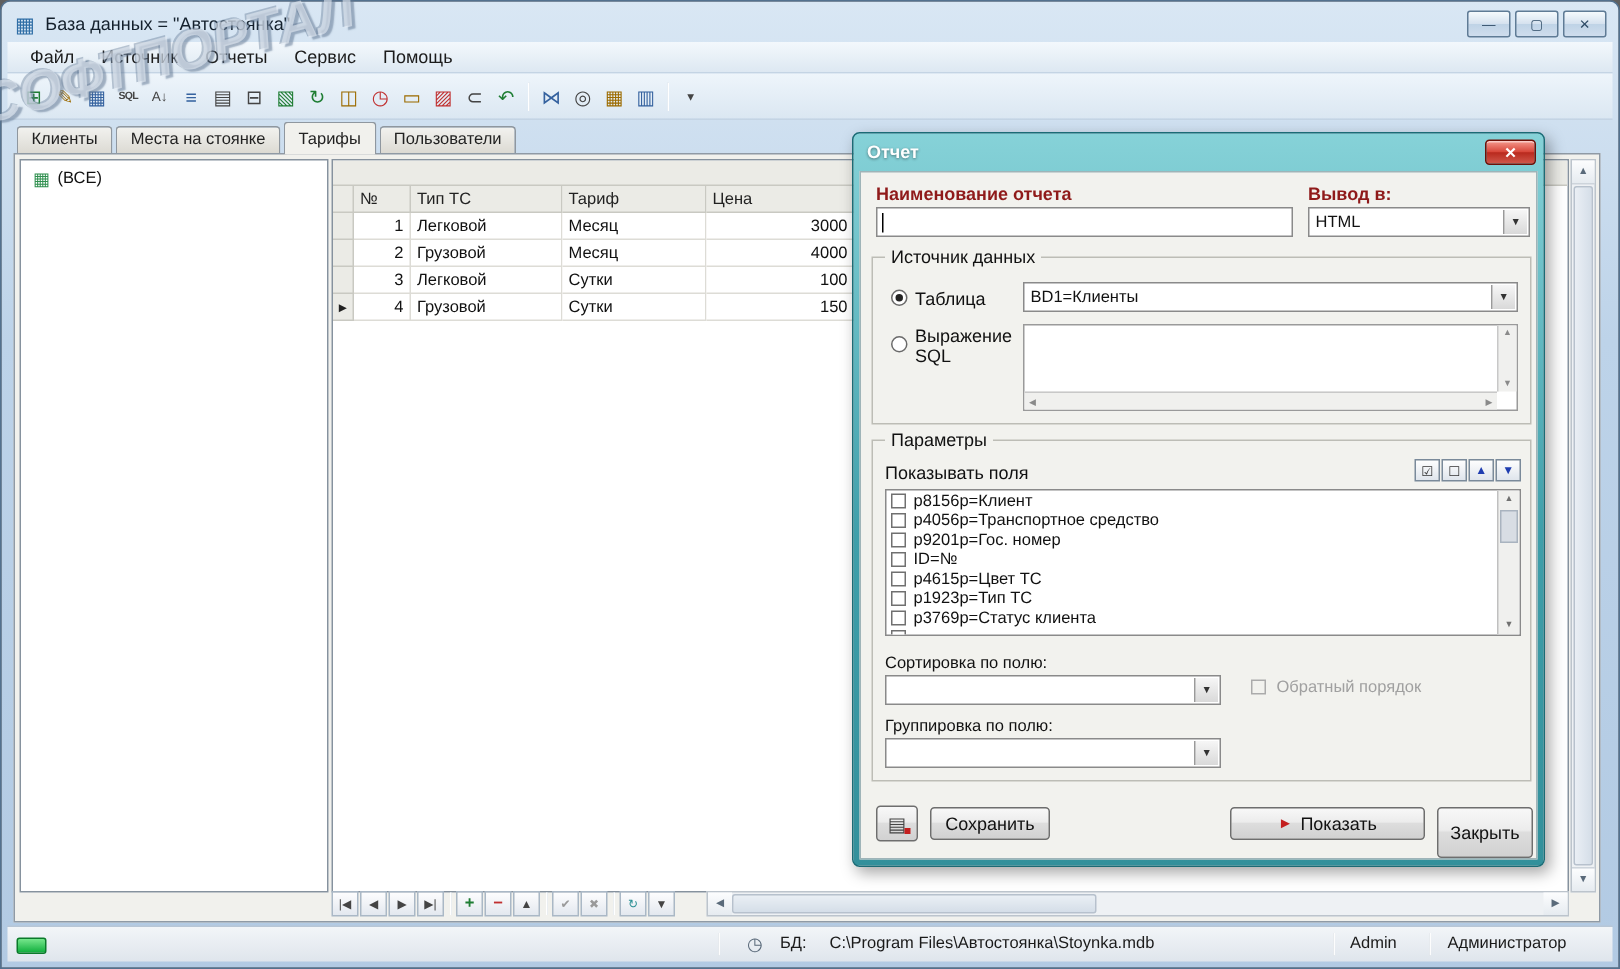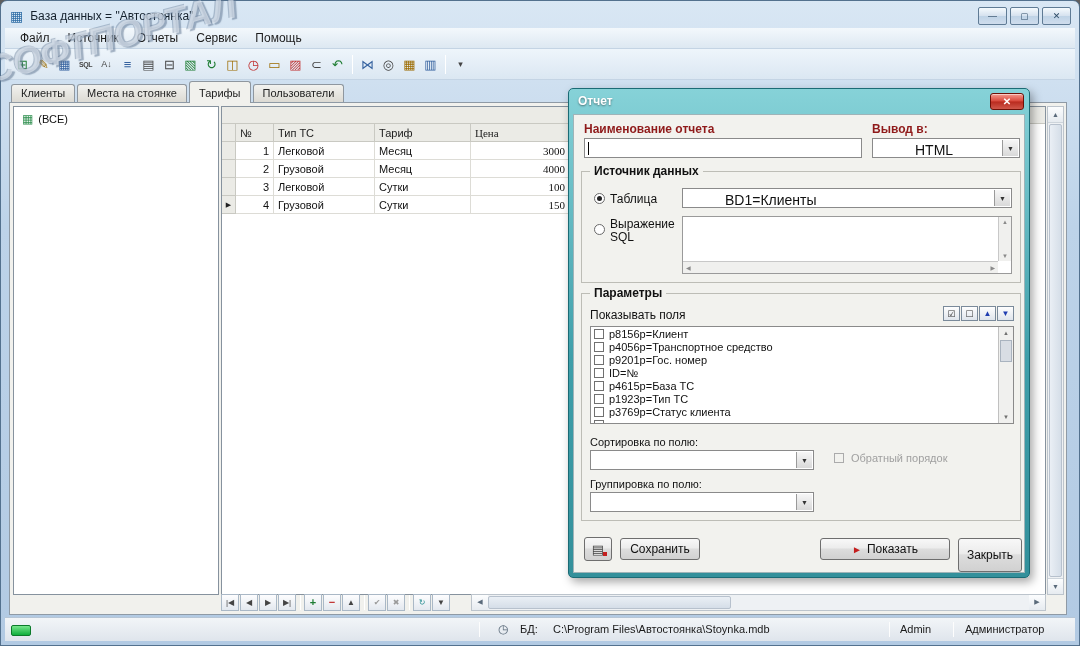--- a/index.html
+++ b/index.html
@@ -44,21 +44,21 @@
   .tree { left:3px; top:3px; width:206px; height:489px; background:#ffffff; border:1px solid #86929e; }
   .tree-node { display:flex; align-items:center; gap:5px; padding:5px 2px 0 8px; font-size:11px; color:#111; }
   .tree-icon { font-size:12px; color:#2e8f4e; }
 
   
   .gridwrap { left:211px; top:3px; right:20px; height:489px; background:#ffffff; border:1px solid #86929e; overflow:hidden; }
   .strip { left:0; right:0; top:0; height:17px; background:#ebebe6; border-bottom:1px solid #c9c9c2; }
   .ghead { left:0; top:17px; height:18px; display:flex; }
   .hcell { background:#ebebe6; border-right:1px solid #c9c9c2; border-bottom:1px solid #c9c9c2;
            font-size:11px; color:#222; display:flex; align-items:center; padding:0 4px; }
-  .w-gut { width:14px; padding:0; } .w-num { width:38px; } .w-type { width:101px; } .w-tarif { width:96px; } .w-price { width:99px;font-family:Liberation Serif, serif; }
+  .w-gut { width:14px; padding:0; } .w-num { width:38px; } .w-type { width:101px; } .w-tarif { width:96px; } .w-price { width:99px; }
   .grows { left:0; top:35px; right:0; }
   .grow { display:flex; height:18px; }
   .gutter { width:14px; background:#ebebe6; border-right:1px solid #c9c9c2; border-bottom:1px solid #c9c9c2;
             display:flex; align-items:center; justify-content:center; font-size:7px; color:#222; }
   .gcell { border-right:1px solid #dddcd6; border-bottom:1px solid #dddcd6; font-size:11px; color:#111;
            display:flex; align-items:center; padding:0 4px; background:#fff; }
   .num { justify-content:flex-end; }
 
   
   .vscroll { right:2px; top:3px; width:17px; height:489px; background:#eef1f4; border:1px solid #bcc4cc; }
@@ -101,33 +101,33 @@
                background:linear-gradient(#f59a8e,#d8473a 48%,#b92a1e 52%,#d0574a); color:#fff; font-size:10px; font-weight:bold;
                display:flex; align-items:center; justify-content:center; box-shadow:inset 0 1px 0 rgba(255,255,255,.5); }
   .dlg-body { position:absolute; left:4px; right:4px; top:25px; bottom:4px; background:#f2f2ee; border:1px solid #9fb4b8; }
 
   .lblred { position:absolute; color:#8f1a1a; font-weight:bold; font-size:12px; }
   .nm { left:10px; top:7px; } .out { left:298px; top:7px; }
   .tinput { left:10px; top:23px; width:278px; height:20px; background:#fff; border:1px solid #8a8a8a; }
   .caret { position:absolute; left:3px; top:3px; width:1px; height:13px; background:#000; }
 
   .combo { background:#fff; border:1px solid #8a8a8a; }
-  .combo .val { position:absolute; left:4px; top:3px; font-size:14px; color:#111; white-space:nowrap;margin-left:38px; }
+  .combo .val { position:absolute; left:4px; top:3px; font-size:11px; color:#111; white-space:nowrap; }
   .combo .dbtn { position:absolute; right:1px; top:1px; bottom:1px; width:16px; display:flex; align-items:center;
                  justify-content:center; font-size:7px; color:#333; background:linear-gradient(#f6f6f6,#d9d9d9);
                  border-left:1px solid #9a9a9a; }
   .cmb-out { left:298px; top:23px; width:148px; height:20px; }
   .cmb-bd  { left:100px; top:16px; width:330px; height:20px; }
   .cmb-sort { left:8px; top:156px; width:224px; height:20px; }
   .cmb-group { left:8px; top:198px; width:224px; height:20px; }
 
   .group { border:1px solid #bdbdb6; }
   .src { left:7px; top:56px; width:440px; height:112px; }
   .par { left:7px; top:178px; width:440px; height:228px; }
-  .legend { position:absolute; top:-8px; left:8px; background:#f2f2ee; padding:0 4px; font-weight:bold; font-size:12px; color:#111; }
+  .legend { position:absolute; top:-8px; left:8px; background:#f2f2ee; padding:0 4px; font-weight:normal; font-size:12px; color:#111; }
 
   .radio { width:11px; height:11px; border-radius:50%; border:1px solid #6a6a6a; background:#fff; }
   .radio.sel::after { content:""; position:absolute; left:2px; top:2px; width:5px; height:5px; border-radius:50%; background:#222; }
   .r1 { left:12px; top:21px; } .r2 { left:12px; top:52px; }
   .rlabel { position:absolute; font-size:12px; color:#111; }
   .rl1 { left:28px; top:20px; } .rl2 { left:28px; top:46px; width:64px; line-height:13px; }
 
   .sqlbox { left:100px; top:44px; width:330px; height:58px; background:#fff; border:1px solid #9a9a9a; }
   .sq-v { position:absolute; right:0; top:0; bottom:12px; width:13px; background:#f0f0ee; border-left:1px solid #c8c8c8; }
   .sq-h { position:absolute; left:0; right:13px; bottom:0; height:12px; background:#f0f0ee; border-top:1px solid #c8c8c8; }
@@ -380,21 +380,21 @@
         <div class="fitem">
           <span class="cb"></span>
           <span>p9201p=Гос. номер</span>
         </div>
         <div class="fitem">
           <span class="cb"></span>
           <span>ID=№</span>
         </div>
         <div class="fitem">
           <span class="cb"></span>
-          <span>p4615p=База ТС</span>
+          <span>p4615p=Цвет ТС</span>
         </div>
         <div class="fitem">
           <span class="cb"></span>
           <span>p1923p=Тип ТС</span>
         </div>
         <div class="fitem">
           <span class="cb"></span>
           <span>p3769p=Статус клиента</span>
         </div>
         <div class="fitem">

